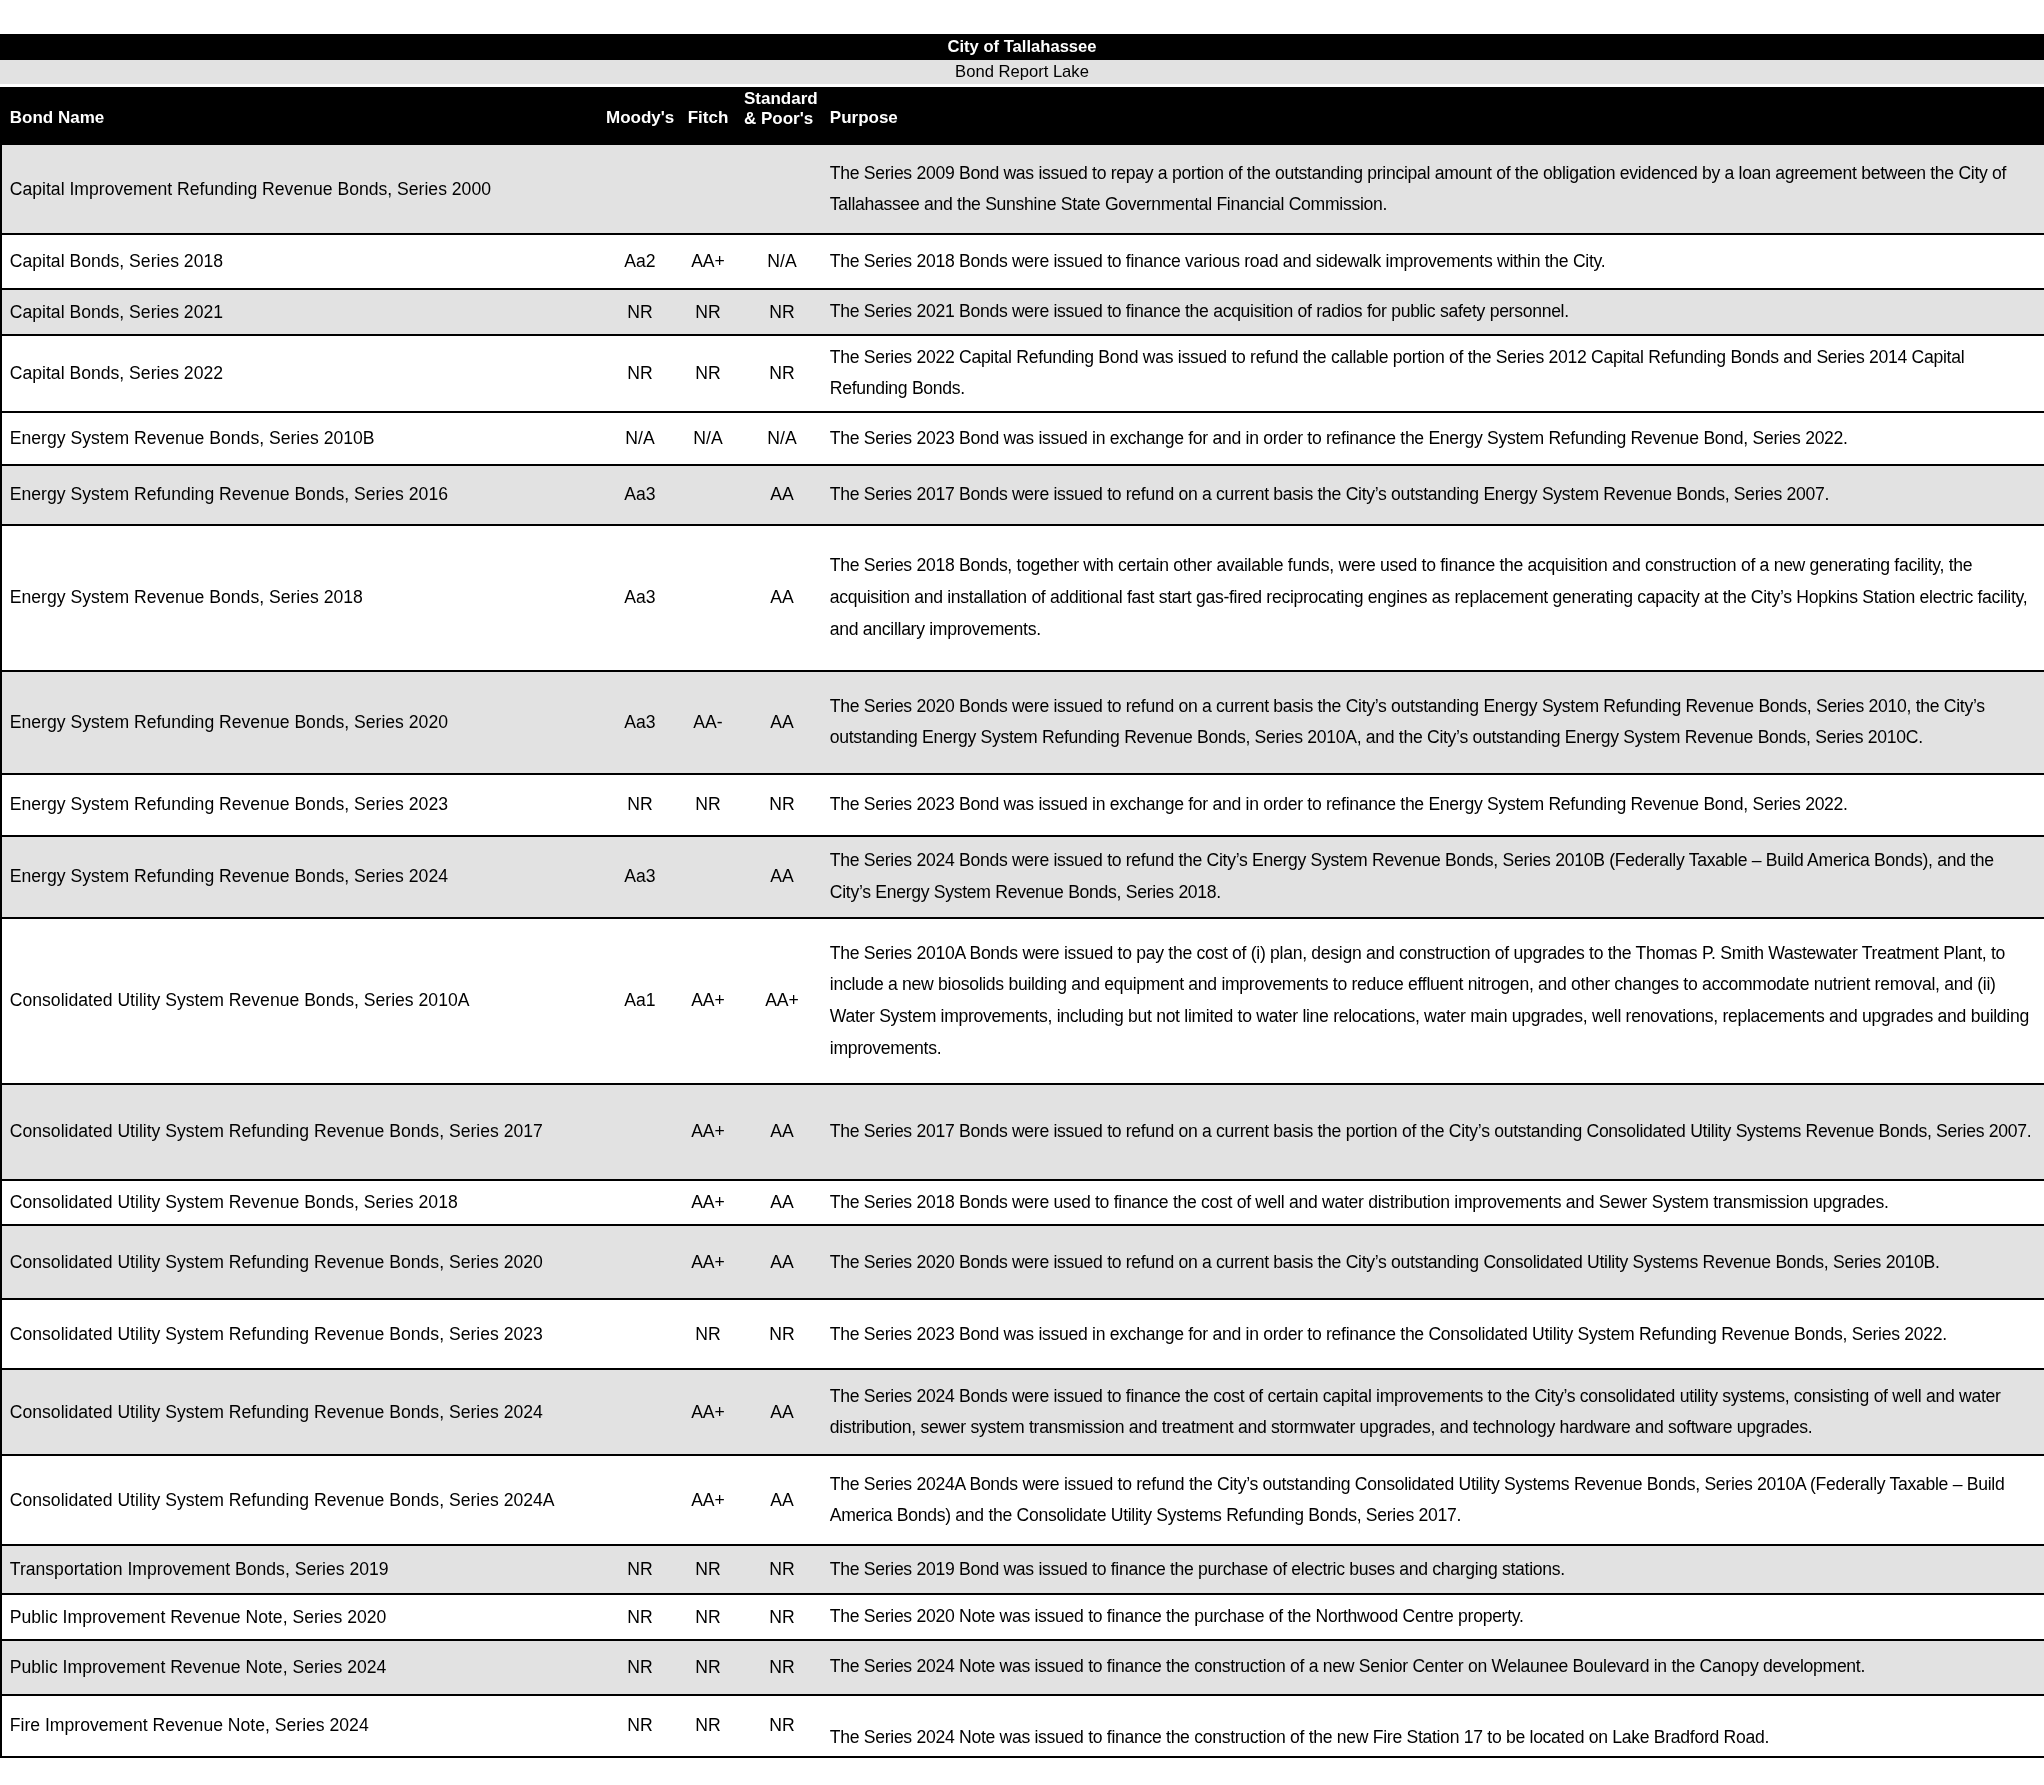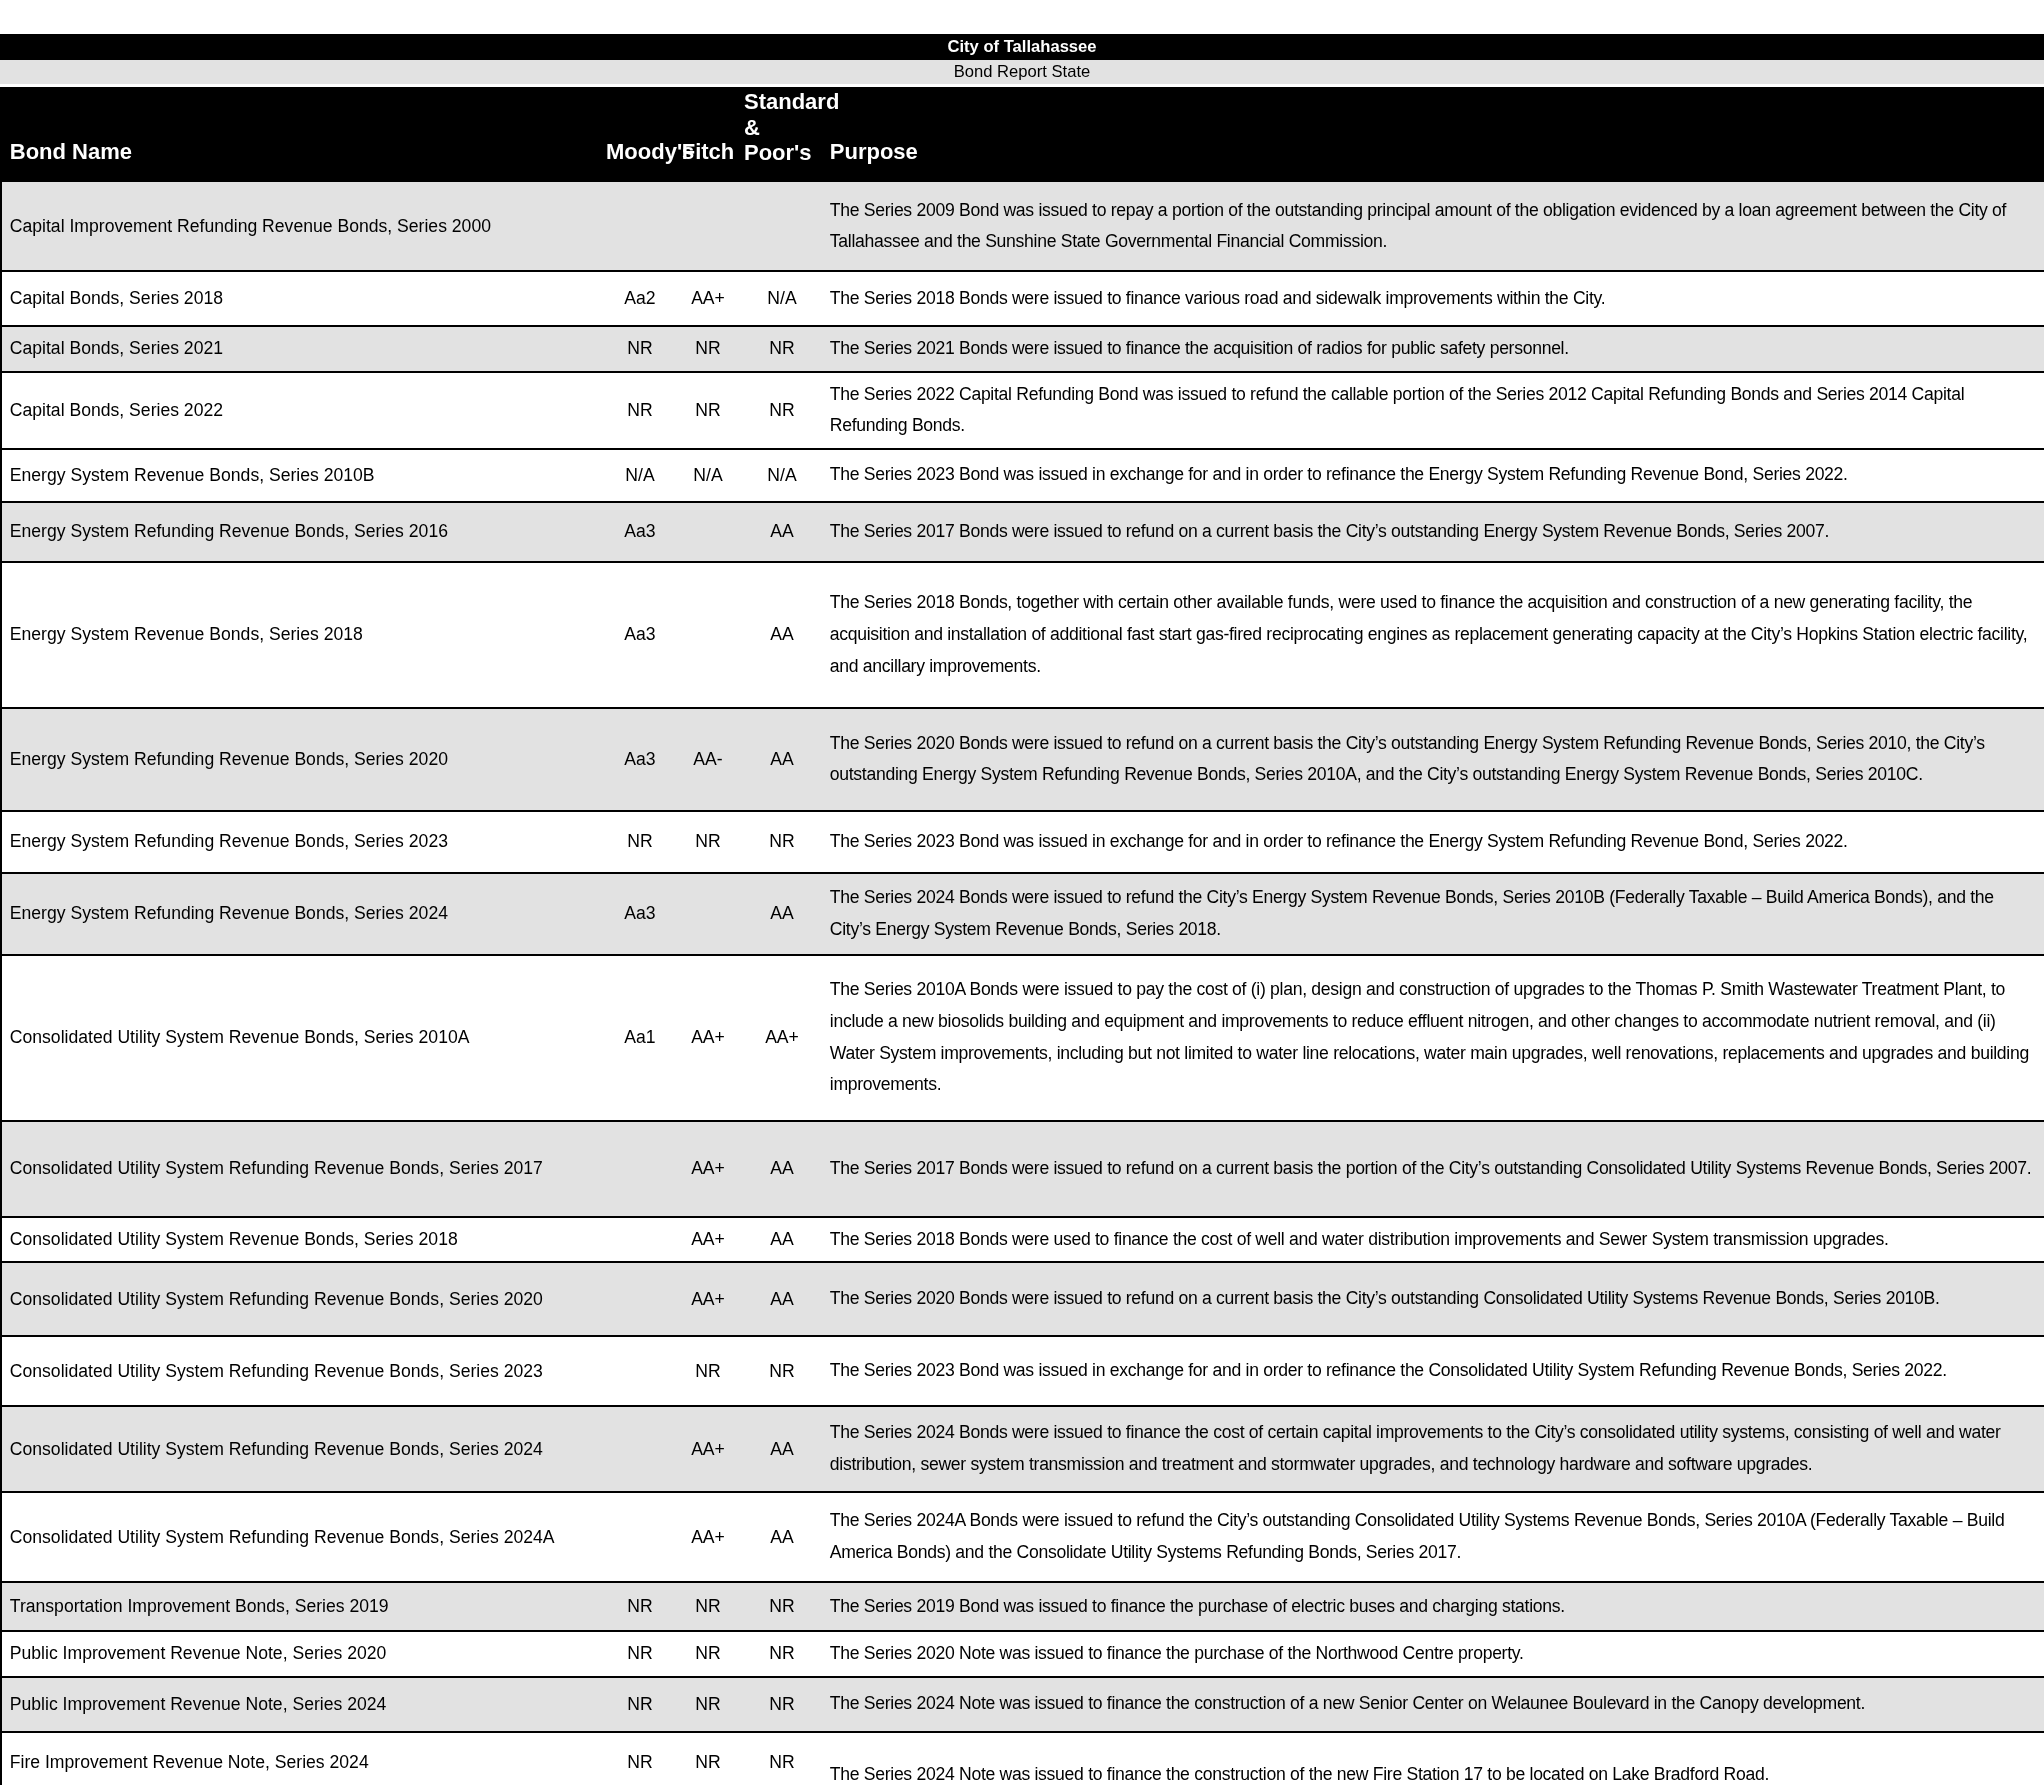--- a/index.html
+++ b/index.html
@@ -22,21 +22,21 @@
     height:24.4px;background:var(--row-shade);color:#000;font-size:16.6px;
     display:flex;align-items:center;justify-content:center;
     margin-bottom:2.9px;
   }
   table.bond-table{
     width:2044px;table-layout:fixed;border-collapse:collapse;
     border:2.9px solid var(--border-color);
     font-size:17.6px;
   }
   thead tr{height:50px;background:var(--header-bg);color:var(--header-text);}
-  th{font-weight:bold;vertical-align:bottom;padding:0 0 15px 0;font-size:22px;}
+  th{font-weight:bold;vertical-align:bottom;padding:0 0 15px 0;font-size:17px;}
   th.th-name{text-align:left;padding-left:7.8px;}
   th.th-rating{text-align:center;}
   th.th-sp{text-align:left;white-space:pre-line;line-height:1.15;padding-left:2px;}
   th.th-purpose{text-align:left;padding-left:7.8px;}
   tbody tr{border-top:2.9px solid var(--border-color);}
   tbody tr.shade-gray{background:var(--row-shade);}
   tbody tr.shade-white{background:#ffffff;}
   td{vertical-align:middle;padding:0;}
   td.td-name{text-align:left;padding-left:7.8px;white-space:nowrap;line-height:1.2;}
   td.td-rating{text-align:center;}
@@ -49,21 +49,21 @@
 </head>
 <body>
 
 <div>
 
   <div class="title-bar">
     <span>City of Tallahassee</span>
   </div>
 
   <div class="subtitle-bar">
-    <span>Bond Report State</span>
+    <span>Bond Report Lake</span>
   </div>
 
   <table class="bond-table">
     <colgroup>
       <col style="width:605px">
       <col style="width:68px">
       <col style="width:68px">
       <col style="width:80px">
       <col style="width:1223px">
     </colgroup>

